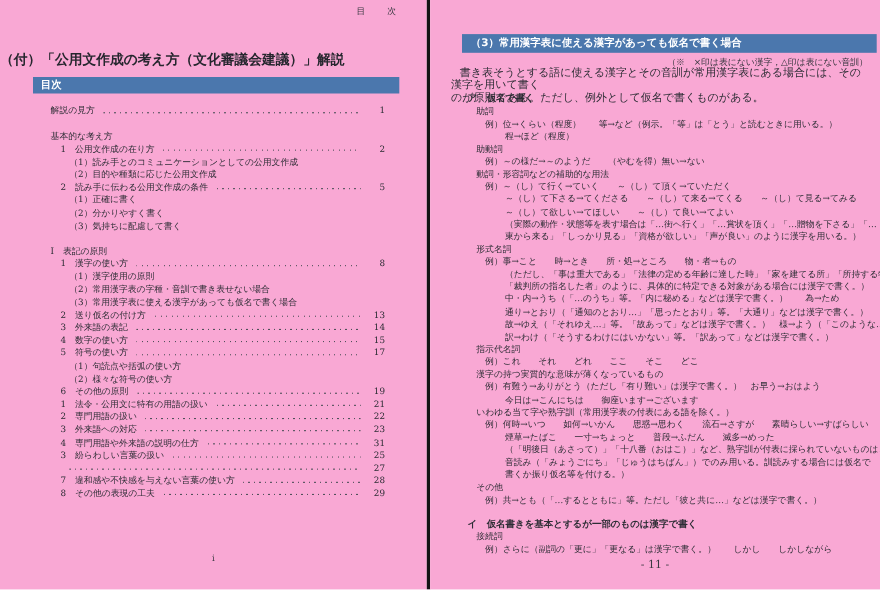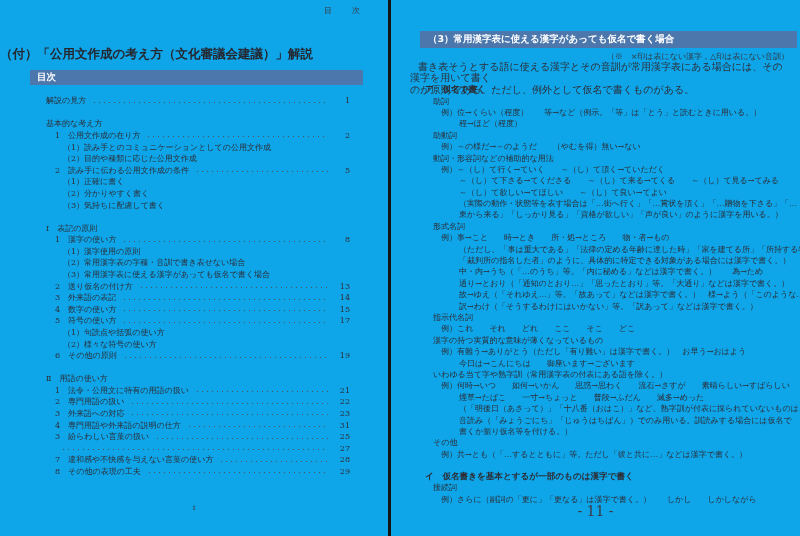--- a/index.html
+++ b/index.html
@@ -1,18 +1,18 @@
 <!DOCTYPE html>
 <html><head>
 <meta charset="utf-8">
 <style>
   html,body{margin:0;padding:0;background:#ffffff;}
   body{width:800px;height:536px;position:relative;overflow:hidden;
        font-family:"DejaVu Serif","Liberation Serif",serif;color:#2d2d35;}
-  .page{position:absolute;top:0;height:536px;background:#0ea5e9;}
+  .page{position:absolute;top:0;height:536px;background:#f9a8d4;}
   #page-left{left:0;width:388px;}
   #page-right{left:391px;width:409px;}
   #divider{position:absolute;top:0;left:388px;width:3px;height:536px;background:#141414;}
 
   
   .hdr-right{position:absolute;top:5px;right:22px;font-size:8px;letter-spacing:6px;color:#3a3a42;}
   .doc-title{position:absolute;top:46px;left:0;width:100%;text-align:left;
              font-family:"DejaVu Sans","Liberation Sans",sans-serif;
              font-weight:bold;font-size:12.5px;color:#26262e;}
   .sec-bar{position:absolute;background:#4b77ad;color:#ffffff;
@@ -38,21 +38,21 @@
   #intro{position:absolute;top:61px;left:19px;width:378px;font-size:10px;line-height:11.3px;}
   #intro .first{text-indent:8px;}
   #r-content{position:absolute;top:84px;left:20px;width:385px;}
   .r-line{height:11.4px;display:flex;align-items:center;font-size:8px;white-space:nowrap;}
   .r-heading{font-family:Liberation Sans, sans-serif;font-weight:bold;font-size:8.6px;}
   .r-block.gapped{margin-top:11px;}
   .rind-0{padding-left:14px;}
   .rind-1{padding-left:22px;}
   .rind-2{padding-left:30px;}
   .rind-3{padding-left:48px;}
-  .foot-right{position:absolute;bottom:17px;left:0;width:100%;text-align:center;font-size:14px;color:#3a3a42;}
+  .foot-right{position:absolute;bottom:17px;left:0;width:100%;text-align:center;font-size:10px;color:#3a3a42;}
 </style>
 </head>
 <body>
 
 <div class="page" id="page-left">
   <div class="hdr-right">目　次</div>
   <div class="doc-title">（付）「公用文作成の考え方（文化審議会建議）」解説</div>
   <div class="sec-bar" id="left-bar">
     <span>目次</span>
   </div>
@@ -130,23 +130,20 @@
       <div class="toc-row ind-2">
         <span class="toc-label">（1）句読点や括弧の使い方</span>
       </div>
       <div class="toc-row ind-2">
         <span class="toc-label">（2）様々な符号の使い方</span>
       </div>
       <div class="toc-row ind-1">
         <span class="toc-label">6　その他の原則</span>
         <span class="toc-leader"></span>
         <span class="toc-page">19</span>
-      </div>
-      <div class="toc-row ind-0 gap">
-        <span class="toc-label">Ⅱ　用語の使い方</span>
       </div>
       <div class="toc-row ind-1">
         <span class="toc-label">1　法令・公用文に特有の用語の扱い</span>
         <span class="toc-leader"></span>
         <span class="toc-page">21</span>
       </div>
       <div class="toc-row ind-1">
         <span class="toc-label">2　専門用語の扱い</span>
         <span class="toc-leader"></span>
         <span class="toc-page">22</span>

